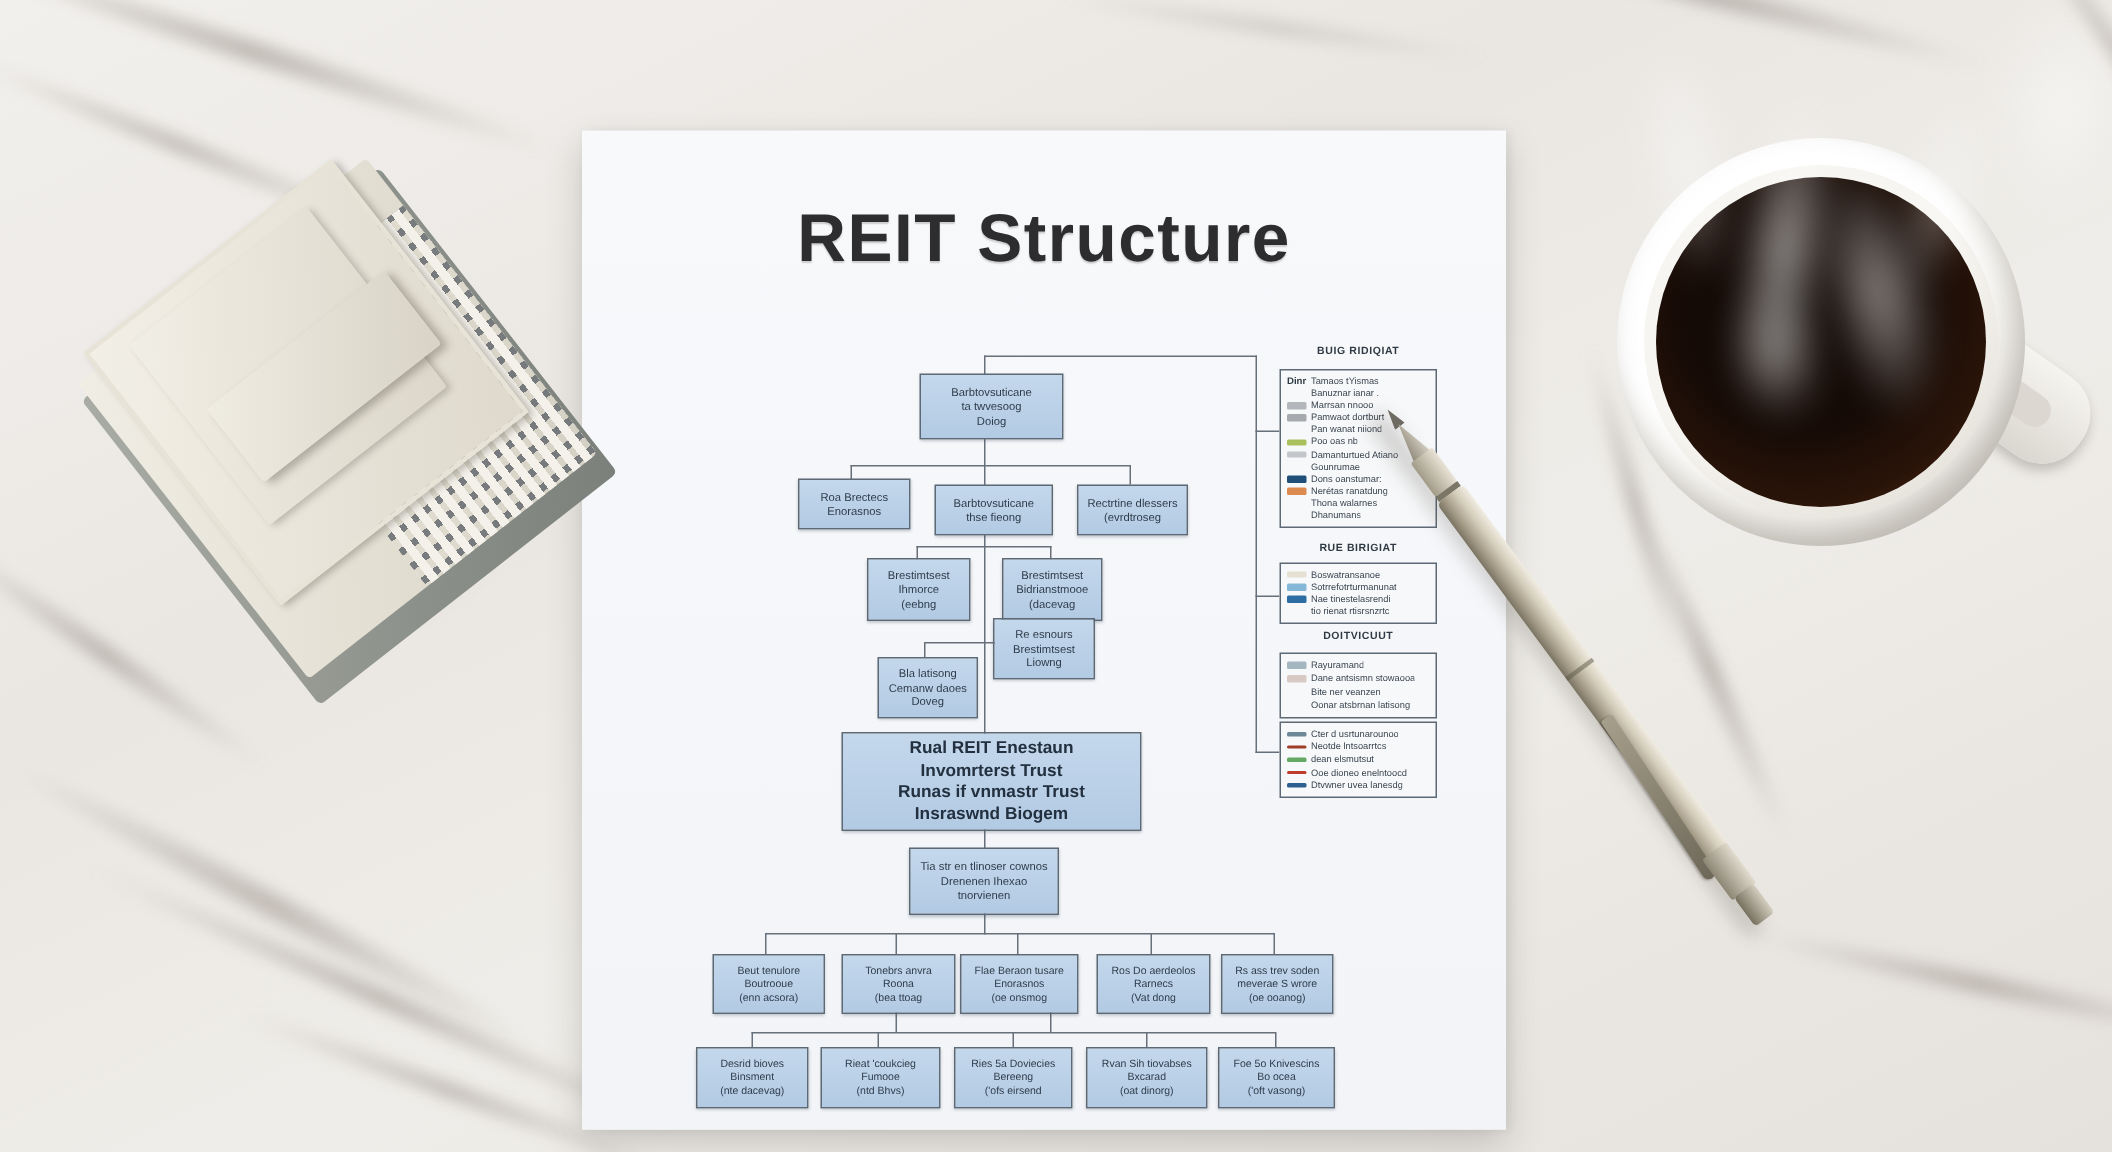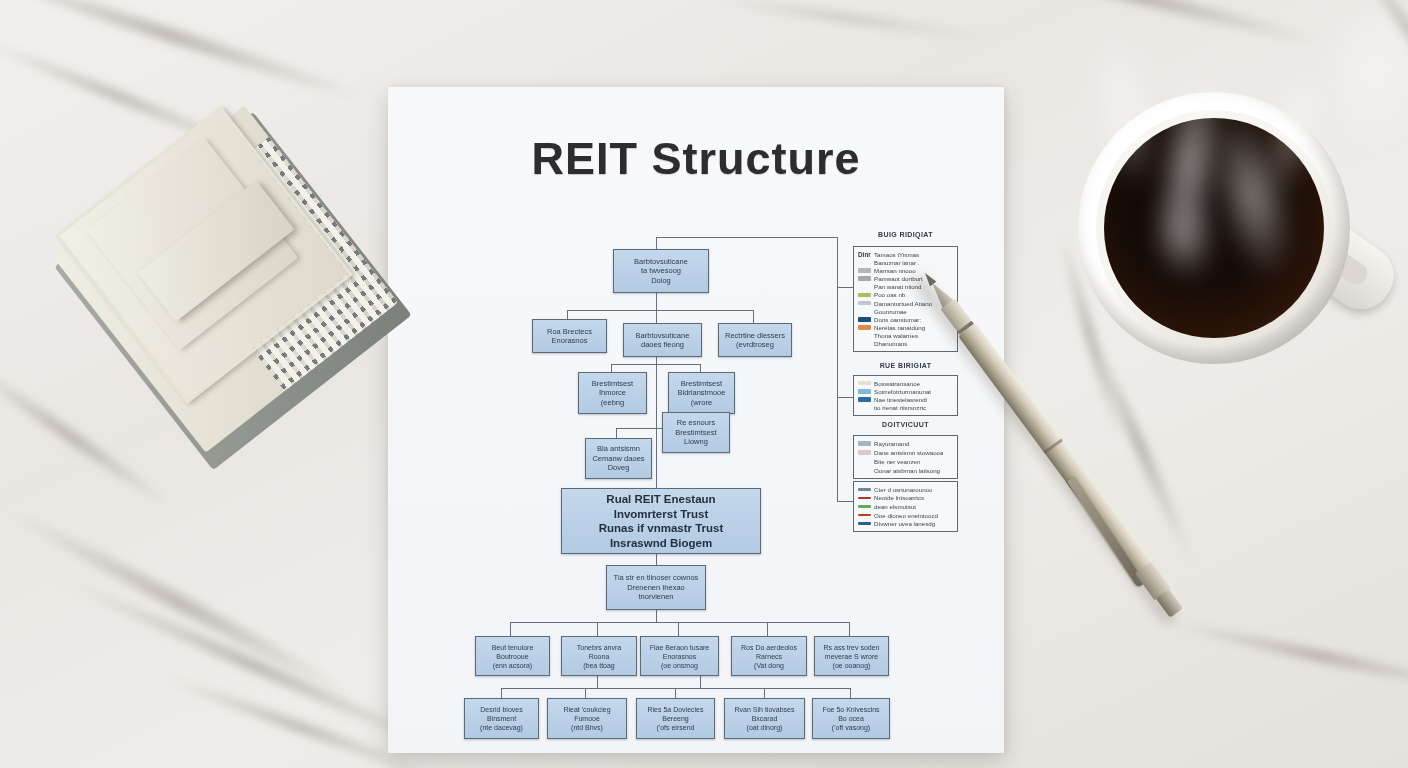--- a/index.html
+++ b/index.html
@@ -141,38 +141,38 @@
     <span>Barbtovsuticane</span>
     <span>ta twvesoog</span>
     <span>Doiog</span>
   </div>
   <div class="node" style="left:532px;top:319px;width:73px;height:32px">
     <span>Roa Brectecs</span>
     <span>Enorasnos</span>
   </div>
   <div class="node" style="left:623px;top:323px;width:77px;height:32px">
     <span>Barbtovsuticane</span>
-    <span>daoes fieong</span>
+    <span>thse fieong</span>
   </div>
   <div class="node" style="left:718px;top:323px;width:72px;height:32px">
     <span>Rectrtine dlessers</span>
     <span>(evrdtroseg</span>
   </div>
   <div class="node" style="left:578px;top:372px;width:67px;height:40px">
     <span>Brestimtsest</span>
     <span>Ihmorce</span>
     <span>(eebng</span>
   </div>
   <div class="node" style="left:668px;top:372px;width:65px;height:40px">
     <span>Brestimtsest</span>
     <span>Bidrianstmooe</span>
-    <span>(wrore</span>
+    <span>(dacevag</span>
   </div>
   <div class="node" style="left:585px;top:438px;width:65px;height:39px">
-    <span>Bla antsismn</span>
+    <span>Bla latisong</span>
     <span>Cemanw daoes</span>
     <span>Doveg</span>
   </div>
   <div class="node" style="left:662px;top:412px;width:66px;height:39px">
     <span>Re esnours</span>
     <span>Brestimtsest</span>
     <span>Liowng</span>
   </div>
   <div class="node" style="left:606px;top:565px;width:98px;height:43px">
     <span>Tia str en tlinoser cownos</span>

